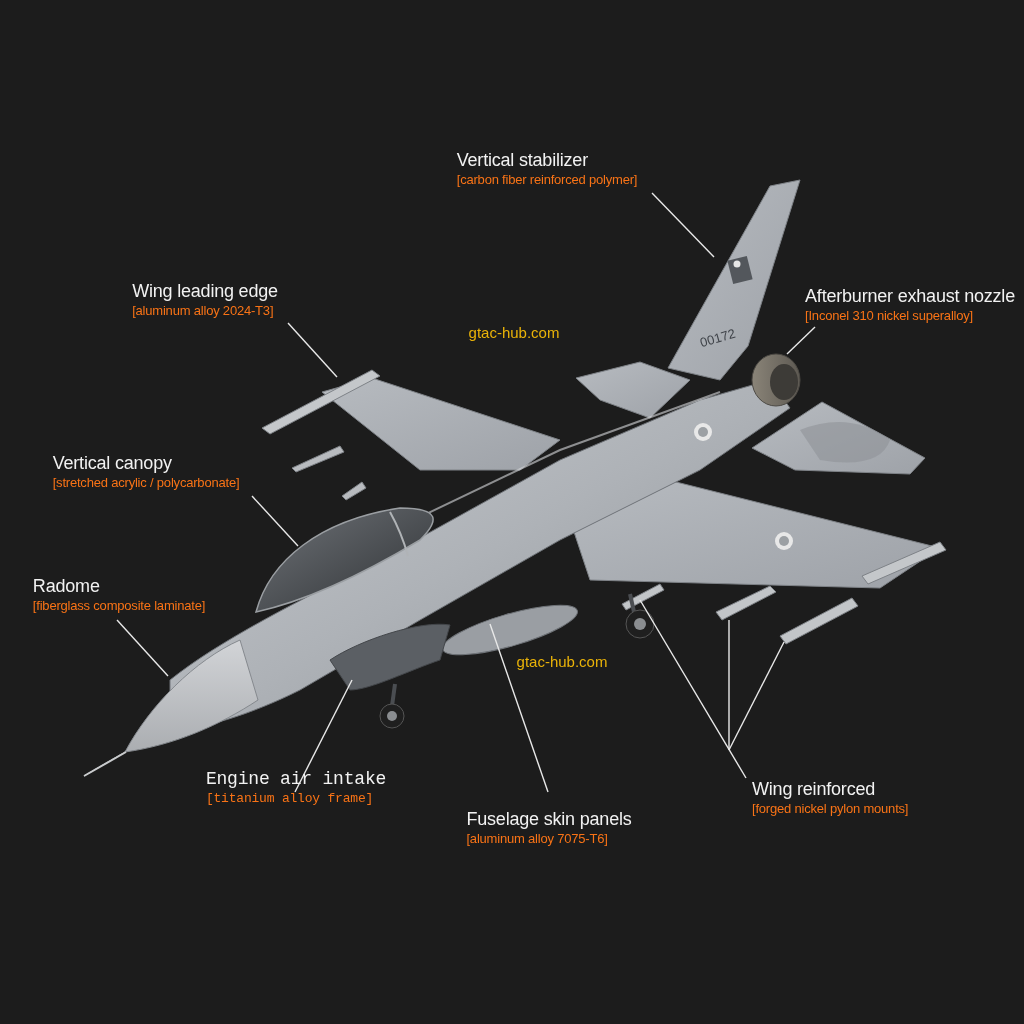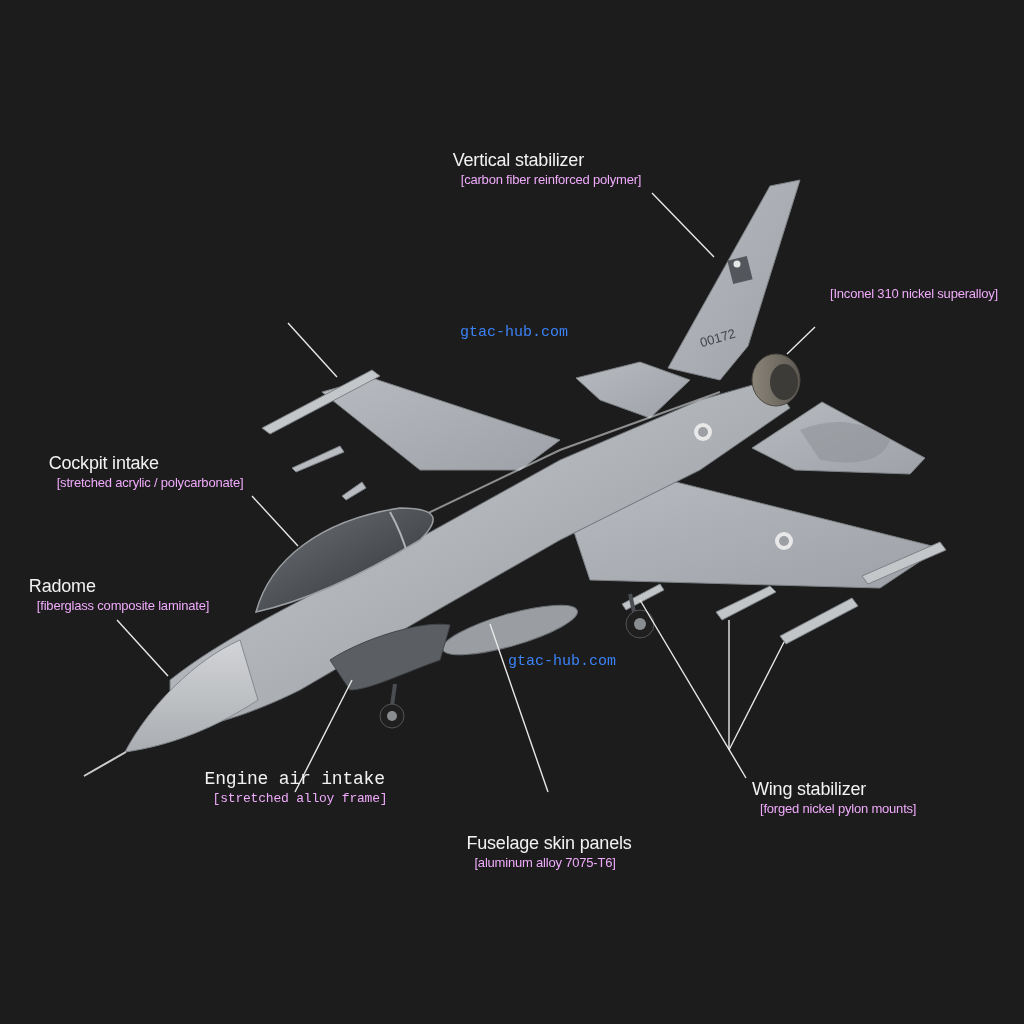--- a/index.html
+++ b/index.html
@@ -10,23 +10,23 @@
     position: relative;
   }
   #stage { position: absolute; left: 0; top: 0; width: 1024px; height: 1024px; }
   .aircraft { position: absolute; left: 0; top: 0; }
   .leaders { position: absolute; left: 0; top: 0; pointer-events: none; }
   .callout {
     position: absolute; text-align: left; color: #f2f2f2;
     transform: translateX(-50%); white-space: nowrap;
   }
   .callout .name { font-size: 18px; line-height: 22px; letter-spacing: -0.2px; }
-  .callout .mat  { font-size: 13px; line-height: 17px; color: #f0abfc; letter-spacing: -0.2px; margin-left: 8px; }
+  .callout .mat  { font-size: 13px; line-height: 17px; color: #f97316; letter-spacing: -0.2px; }
   .watermark {
-    position: absolute; color: #3b82f6; font-size: 15px; transform: translateX(-50%); font-family: Liberation Mono, monospace;
+    position: absolute; color: #eab308; font-size: 15px; transform: translateX(-50%);
   }
 </style>
 </head>
 <body>
 
 <div id="stage">
 
   <svg class="aircraft" width="1024" height="1024" viewBox="0 0 1024 1024">
     <defs>
       <linearGradient id="bodyG" x1="0" y1="0" x2="1" y2="1">
@@ -130,42 +130,47 @@
 
   <div class="watermark" style="left:514px; top:324px;">gtac-hub.com</div>
   <div class="watermark" style="left:562px; top:653px;">gtac-hub.com</div>
 
   <div class="callout" style="left:547px; top:149px;">
     <div class="name">Vertical stabilizer</div>
     <div class="mat">[carbon fiber reinforced polymer]</div>
   </div>
 
   <div class="callout" style="left:910px; top:285px;">
+    <div class="name">Afterburner exhaust nozzle</div>
     <div class="mat">[Inconel 310 nickel superalloy]</div>
   </div>
 
+  <div class="callout" style="left:205px; top:280px;">
+    <div class="name">Wing leading edge</div>
+    <div class="mat">[aluminum alloy 2024-T3]</div>
+  </div>
 
   <div class="callout" style="left:146px; top:452px;">
-    <div class="name">Cockpit intake</div>
+    <div class="name">Vertical canopy</div>
     <div class="mat">[stretched acrylic / polycarbonate]</div>
   </div>
 
   <div class="callout" style="left:119px; top:575px;">
     <div class="name">Radome</div>
     <div class="mat">[fiberglass composite laminate]</div>
   </div>
 
   <div class="callout" style="left:296px; top:768px;font-family:Liberation Mono, monospace;">
     <div class="name">Engine air intake</div>
-    <div class="mat">[stretched alloy frame]</div>
+    <div class="mat">[titanium alloy frame]</div>
   </div>
 
-  <div class="callout" style="left:549px; top:832px;">
+  <div class="callout" style="left:549px; top:808px;">
     <div class="name">Fuselage skin panels</div>
     <div class="mat">[aluminum alloy 7075-T6]</div>
   </div>
 
   <div class="callout" style="left:818px; top:778px; text-align:left; transform:none; margin-left:-66px;">
-    <div class="name">Wing stabilizer</div>
+    <div class="name">Wing reinforced</div>
     <div class="mat">[forged nickel pylon mounts]</div>
   </div>
 
 </div>
 
 </body></html>

